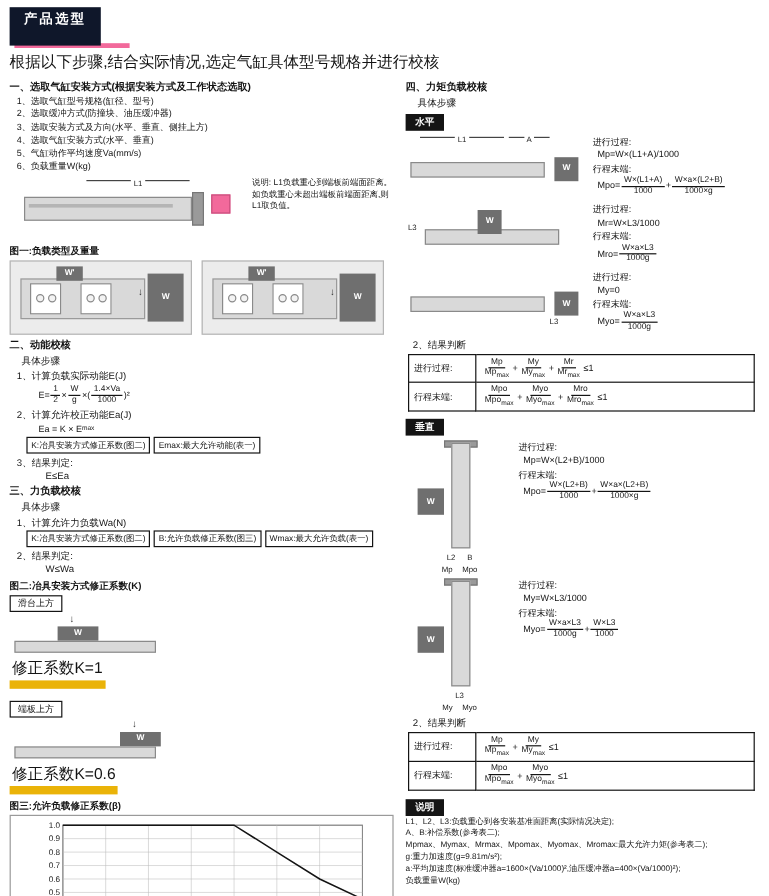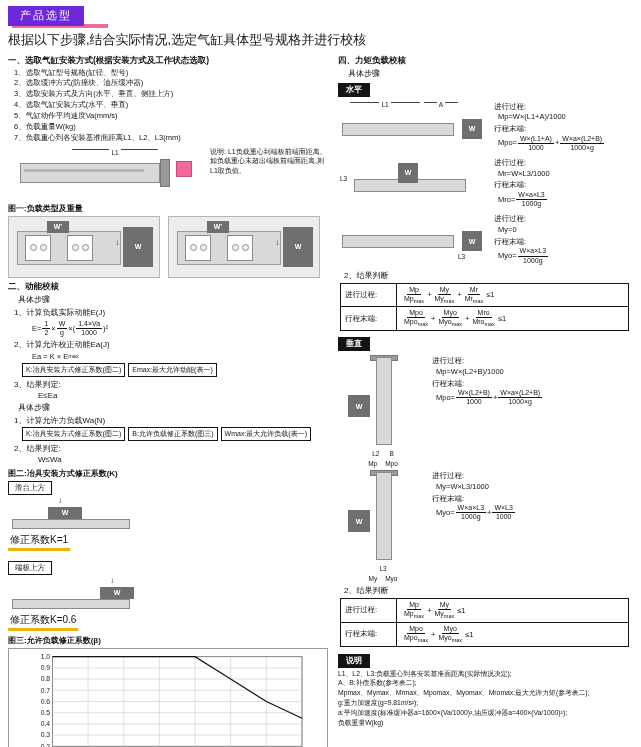--- a/index.html
+++ b/index.html
@@ -6,21 +6,21 @@
   html,body { background:#fff; }
   body {
     width:641px; height:747px;
     font-family:"Liberation Sans","DejaVu Sans",sans-serif;
     font-size:8px; color:#141414;
   }
   .page { position:relative; width:641px; height:747px; background:#ffffff; padding:6px 8px 4px 8px; overflow:hidden; }
 
   
   .hdr { margin-bottom:3px; }
-  .hdr-badge { display:inline-block; background:#6d28d9; color:#fff; font-weight:normal; font-size:11px; padding:2px 12px 3px 12px; letter-spacing:2px; }
+  .hdr-badge { display:inline-block; background:#0f172a; color:#fff; font-weight:bold; font-size:11px; padding:2px 12px 15px 12px; letter-spacing:2px; }
   .hdr-underline { width:96px; height:4px; background:#f2699b; margin-top:-2px; margin-left:4px; }
 
   .columns { display:flex; gap:10px; }
   .col-left { width:320px; flex:0 0 320px; }
   .col-right { flex:1; min-width:0; }
 
   .intro { font-size:13px; line-height:1.35; margin:2px 0 3px 0; }
   .sec-title { font-weight:bold; font-size:8.5px; margin:3px 0 1px 0; }
   .sub-label { font-size:8px; margin:1px 0 1px 10px; }
   .step { font-size:8px; margin:2px 0 1px 6px; }
@@ -67,21 +67,21 @@
   
   .f2-panels { display:flex; gap:10px; margin-top:2px;flex-direction:column; }
   .f2-panel { width:150px; }
   .f2-label { border:1px solid #141414; display:inline-block; padding:1px 6px; font-size:7.5px; margin-bottom:2px; background:#fff; }
   .f2-draw { position:relative; height:34px; }
   .f2-base { position:absolute; left:4px; bottom:2px; width:118px; height:10px; background:#d9d9d9; border:1px solid #8a8a8a; }
   .f2-top { position:absolute; bottom:12px; width:34px; height:12px; }
   .f2-top-left { left:40px; } .f2-top-right { left:92px; }
   .f2-arrow { position:absolute; top:0; font-size:8px; }
   .f2-arrow-left { left:50px; } .f2-arrow-right { left:102px; }
-  .f2-caption { font-size:10px; margin-top:2px; border-bottom:3px solid #eab308; display:inline-block; padding:0 2px 1px 2px; }
+  .f2-caption { font-size:13px; margin-top:2px; border-bottom:7px solid #eab308; display:inline-block; padding:0 2px 1px 2px; }
 
   
   .f3-wrap { border:1px solid #9a9a9a; margin-top:2px; padding:2px; display:flex; align-items:flex-end; }
   .f3-ylabel { writing-mode:vertical-rl; transform:rotate(180deg); font-size:6.5px; color:#222; flex:0 0 12px; text-align:center; }
   .f3-svg { width:288px; height:118px; }
 
   
   .badge { display:inline-block; background:#141414; color:#fff; font-size:8px; font-weight:bold; padding:1px 8px 2px 8px; margin:3px 0 1px 0; }
   .mblock { display:flex; gap:6px; align-items:flex-start; margin:3px 0 3px 2px; }
   .mdiag-h { position:relative; width:148px; height:52px; flex:0 0 148px; }
@@ -128,21 +128,20 @@
     <div class="col-left">
 
       <div class="sec-title">一、选取气缸安装方式(根据安装方式及工作状态选取)</div>
       <div>
         <div class="cond-item">1、选取气缸型号规格(缸径、型号)</div>
         <div class="cond-item">2、选取缓冲方式(防撞块、油压缓冲器)</div>
         <div class="cond-item">3、选取安装方式及方向(水平、垂直、侧挂上方)</div>
         <div class="cond-item">4、选取气缸安装方式(水平、垂直)</div>
         <div class="cond-item">5、气缸动作平均速度Va(mm/s)</div>
         <div class="cond-item">6、负载重量W(kg)</div>
-        <div class="cond-item">7、负载重心到各安装基准面距离L1、L2、L3(mm)</div>
       </div>
 
       <div class="cyl-row">
         <div class="cyl-diagram">
           <div class="cyl-dim dim"><span>L1</span></div>
           <div class="cyl-body"></div>
           <div class="cyl-rail"></div>
           <div class="cyl-end"></div>
           <div class="cyl-pink"></div>
         </div>
@@ -196,20 +195,21 @@
           </span>)²</div>
       <div class="step">2、计算允许校正动能Ea(J)</div>
       <div class="formula">Ea = K × E<sub>max</sub></div>
       <div class="legend-row">
         <span class="legend-box">K:冶具安装方式修正系数(图二)</span>
         <span class="legend-box">Emax:最大允许动能(表一)</span>
       </div>
       <div class="step">3、结果判定:</div>
       <div class="result-line">E≤Ea</div>
 
+      <div class="sec-title">三、力负载校核</div>
       <div class="sub-label">具体步骤</div>
       <div class="step">1、计算允许力负载Wa(N)</div>
       <div class="legend-row">
         <span class="legend-box">K:冶具安装方式修正系数(图二)</span>
         <span class="legend-box">B:允许负载修正系数(图三)</span>
         <span class="legend-box">Wmax:最大允许负载(表一)</span>
       </div>
       <div class="step">2、结果判定:</div>
       <div class="result-line">W≤Wa</div>
 

